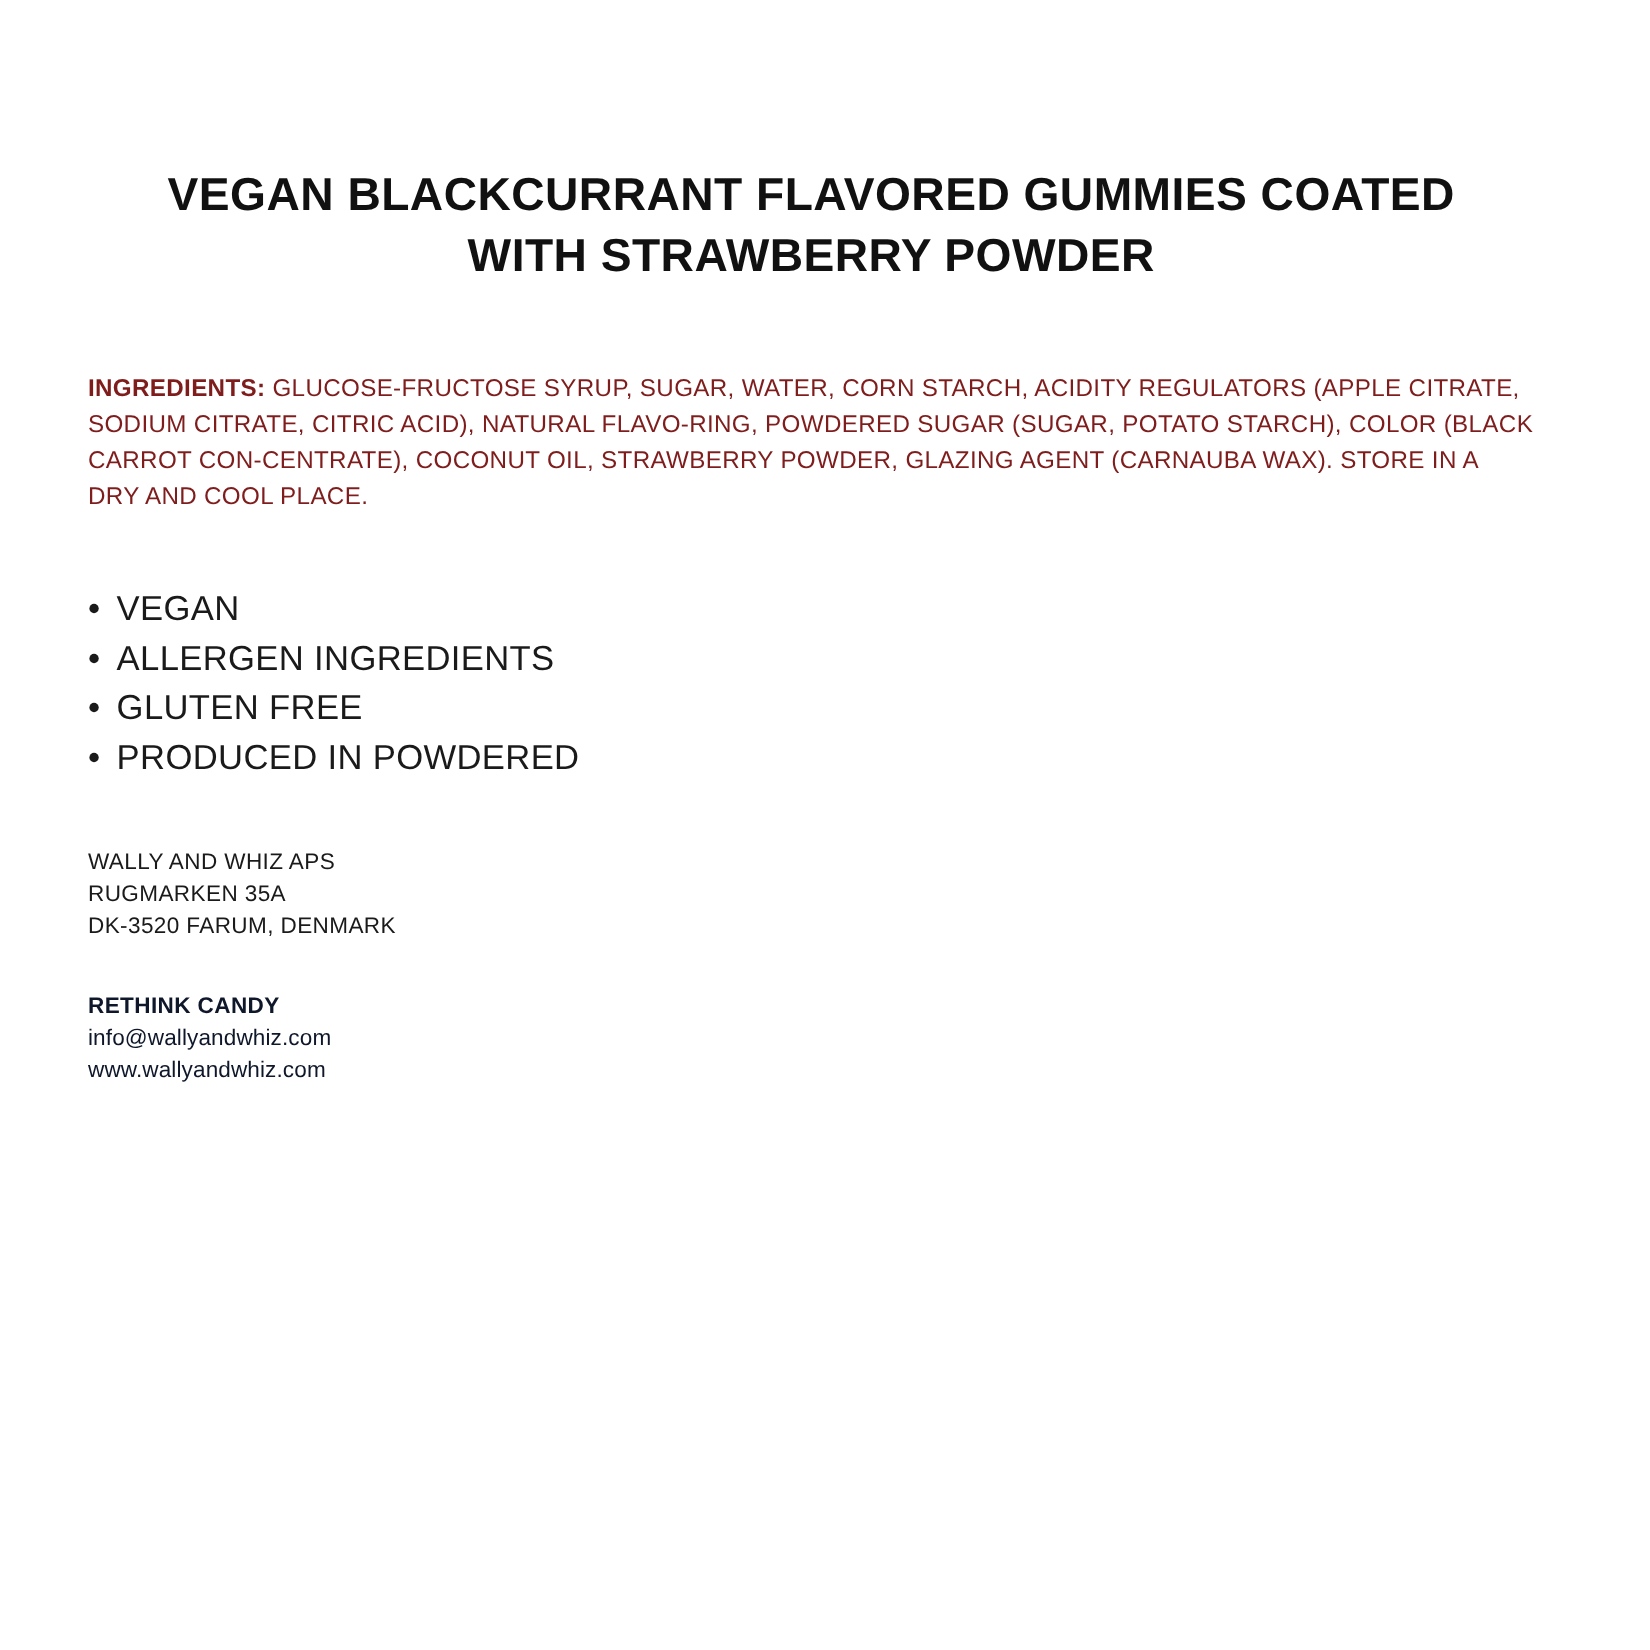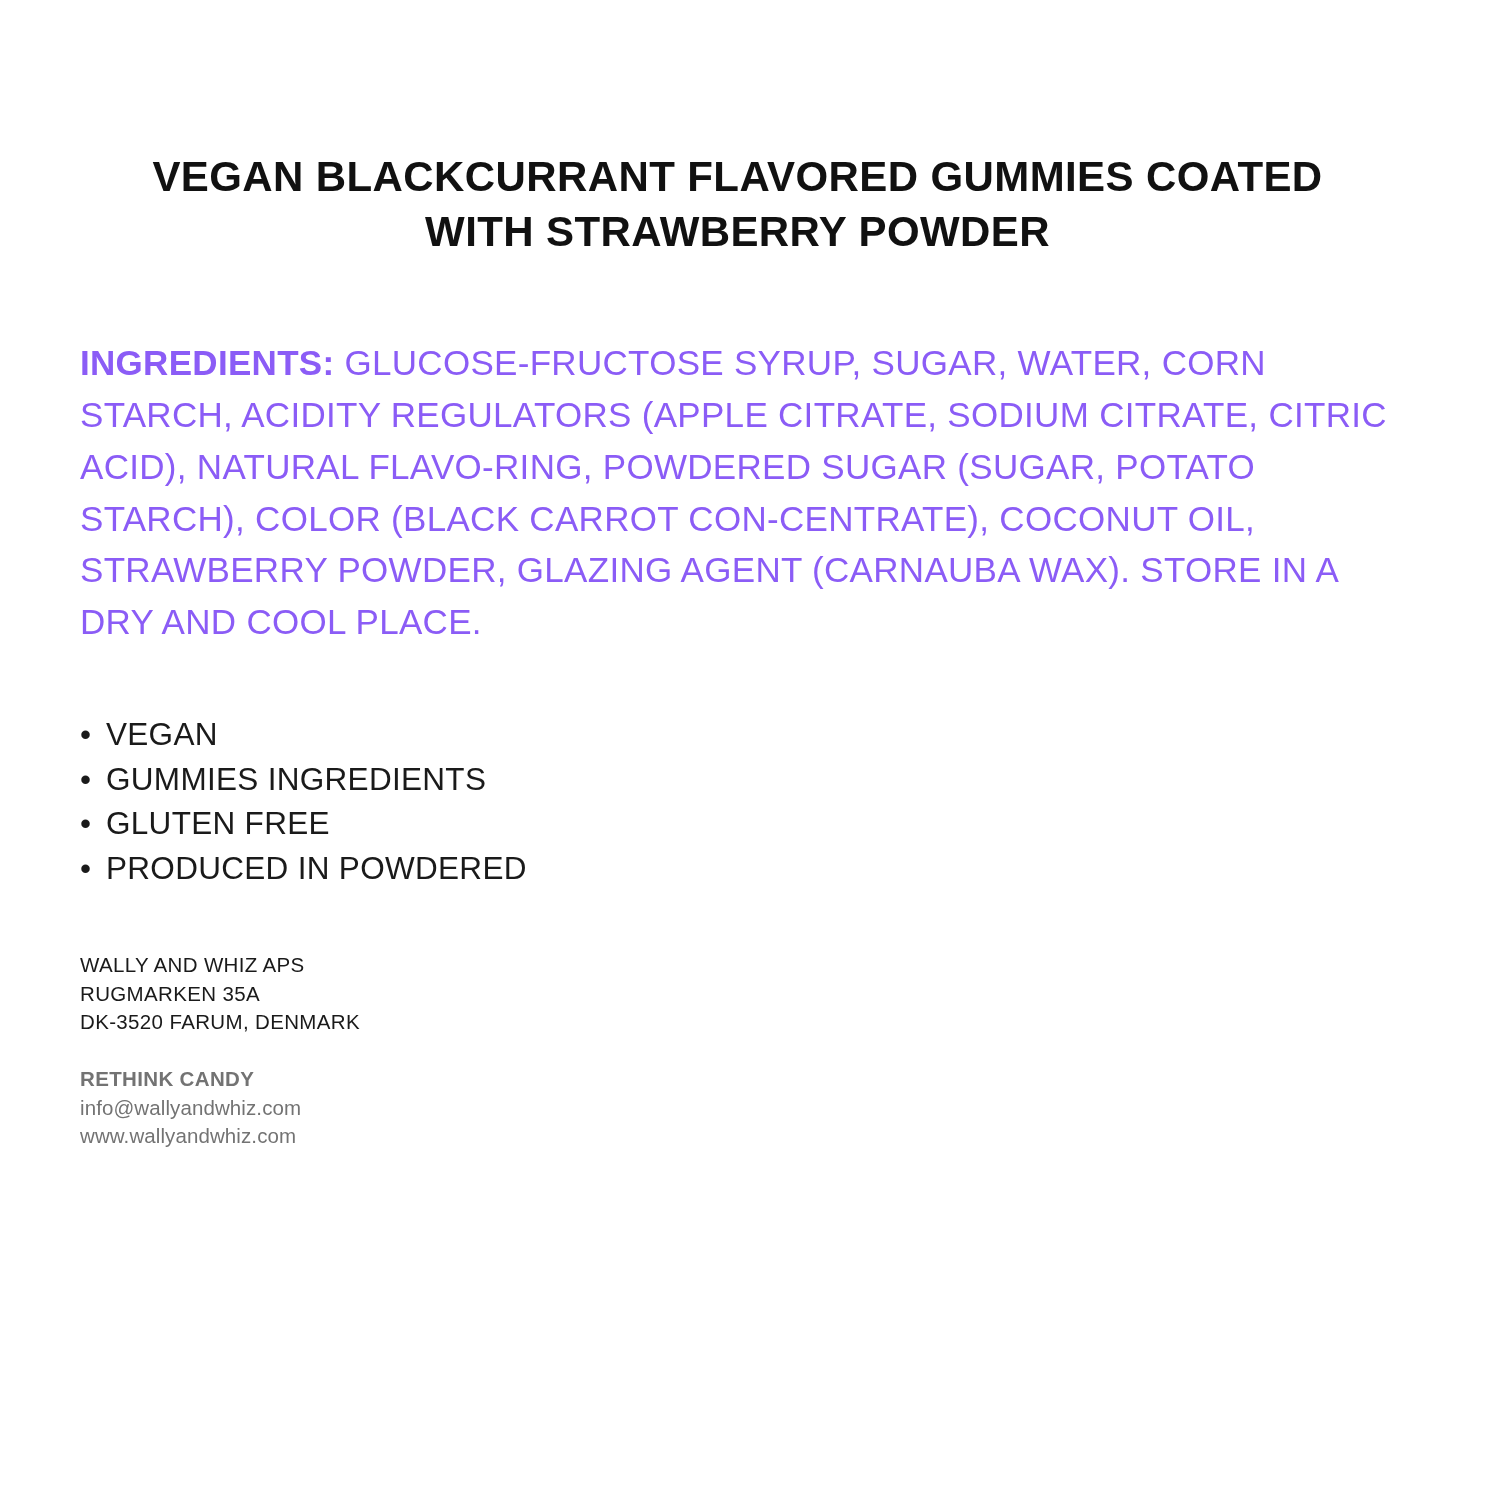--- a/index.html
+++ b/index.html
@@ -26,24 +26,24 @@
     font-weight: bold;
     letter-spacing: 0.4px;
     line-height: 1.30;
     text-align: center;
     margin: 0 0 0 0;
     padding: 0 30px;
     color: #111111;
   }
   .ingredients {
     margin-top: 78px;
-    font-size: 35px;
+    font-size: 22px;
     line-height: 1.48;
     letter-spacing: 0.3px;
-    color: #8b5cf6;
+    color: #7f1d1d;
     max-width: 1320px;
   }
   .ingredients .lead {
     font-weight: bold;
   }
   .bullets {
     margin-top: 64px;
     font-size: 31.5px;
     line-height: 1.42;
     letter-spacing: 0.3px;
@@ -57,45 +57,45 @@
     width: 26px;
   }
   .company {
     margin-top: 60px;
     font-size: 20.5px;
     line-height: 1.40;
     letter-spacing: 0.35px;
     color: #1a1a1a;
   }
   .contact {
-    margin-top: 28px;
+    margin-top: 45px;
     font-size: 20.5px;
     line-height: 1.40;
-    color: #737373;
+    color: #0f172a;
   }
   .contact .heading {
     font-weight: bold;
     letter-spacing: 0.35px;
   }
   .contact .line {
     letter-spacing: 0.1px;
   }
 </style>
 </head>
 <body>
 
 <div class="page">
 
   <h1 class="title">VEGAN BLACKCURRANT FLAVORED GUMMIES COATED WITH STRAWBERRY POWDER</h1>
 
   <p class="ingredients"><span class="lead">INGREDIENTS:</span><span> GLUCOSE-FRUCTOSE SYRUP, SUGAR, WATER, CORN STARCH, ACIDITY REGULATORS (APPLE CITRATE, SODIUM CITRATE, CITRIC ACID), NATURAL FLAVO-RING, POWDERED SUGAR (SUGAR, POTATO STARCH), COLOR (BLACK CARROT CON-CENTRATE), COCONUT OIL, STRAWBERRY POWDER, GLAZING AGENT (CARNAUBA WAX). STORE IN A DRY AND COOL PLACE.</span></p>
 
   <div class="bullets">
     <div class="bullet-row"><span class="dot">•</span><span>VEGAN</span></div>
-    <div class="bullet-row"><span class="dot">•</span><span>GUMMIES INGREDIENTS</span></div>
+    <div class="bullet-row"><span class="dot">•</span><span>ALLERGEN INGREDIENTS</span></div>
     <div class="bullet-row"><span class="dot">•</span><span>GLUTEN FREE</span></div>
     <div class="bullet-row"><span class="dot">•</span><span>PRODUCED IN POWDERED</span></div>
   </div>
 
   <div class="company">
     <div>WALLY AND WHIZ APS</div>
     <div>RUGMARKEN 35A</div>
     <div>DK-3520 FARUM, DENMARK</div>
   </div>
 

